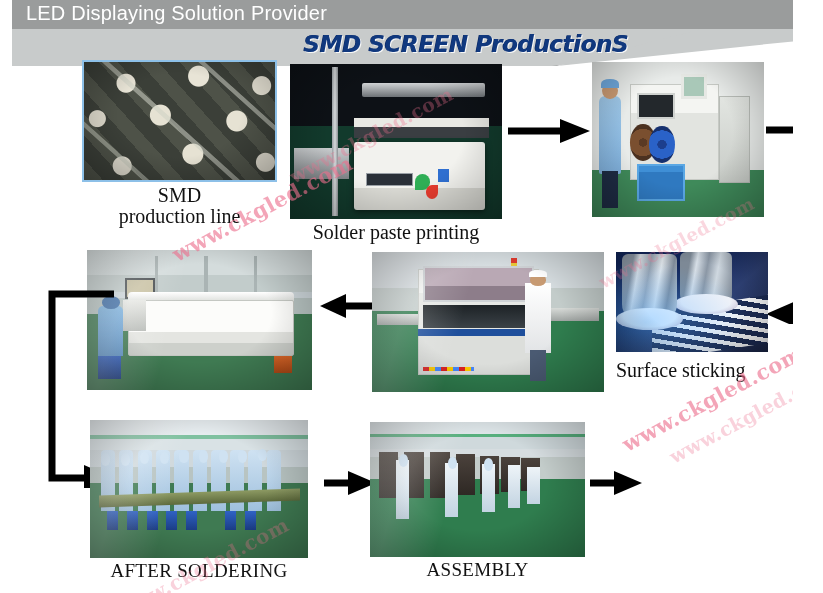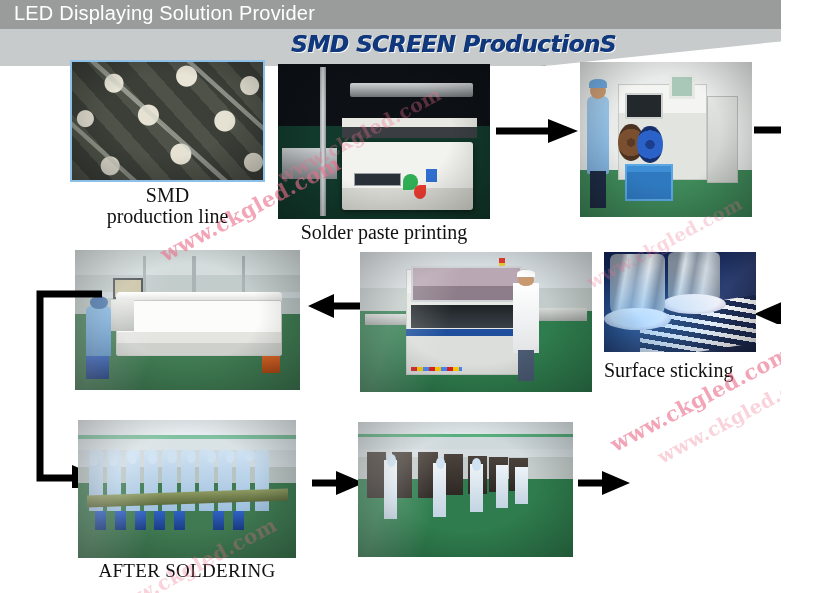--- a/index.html
+++ b/index.html
@@ -8,20 +8,21 @@
     width: 823px; height: 593px;
     background: #ffffff;
     font-family: "Liberation Serif", "DejaVu Serif", serif;
     overflow: hidden;
   }
   #page {
     position: relative;
     width: 781px; height: 593px;
     background: #ffffff;
     overflow: hidden;
+    margin-left: 12px;
   }
 
   
   #header-band {
     position: absolute; left: 0; top: 0;
     width: 823px; height: 66px;
     overflow: hidden;
   }
   #header-dark {
     position: absolute; left: 0; top: 0;
@@ -633,20 +634,21 @@
       <div class="ab-worker" style="left:35%; top:30%; height:40%;"></div>
       <div class="ab-worker" style="left:52%; top:31%; height:36%;"></div>
       <div class="ab-worker" style="left:64%; top:32%; height:32%;"></div>
       <div class="ab-worker" style="left:73%; top:33%; height:28%;"></div>
       <div class="as-head" style="left:13.5%; top:24%;"></div>
       <div class="as-head" style="left:36.5%; top:26%;"></div>
       <div class="as-head" style="left:53%;   top:27%;"></div>
       <div class="ph-layer sheen"></div>
       <div class="ph-layer vignette"></div>
     </div>
+    <div class="caption caps">ASSEMBLY</div>
   </div>
 
   <div class="arrow" style="left:578px; top:470px;">
     <svg width="52" height="26" viewBox="0 0 52 26">
       <line x1="0" y1="13" x2="30" y2="13" stroke="#000" stroke-width="7"></line>
       <polygon points="24,1 52,13 24,25" fill="#000"></polygon>
     </svg>
   </div>
 
 

